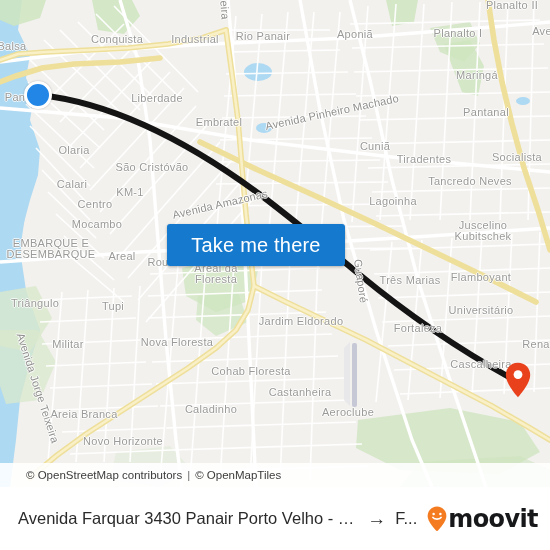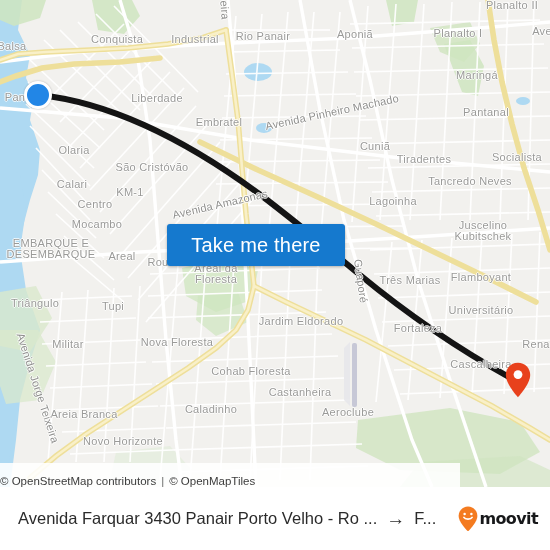--- a/index.html
+++ b/index.html
@@ -104,26 +104,26 @@
     display: flex;
     align-items: center;
     justify-content: center;
   }
 
   
   #attribution {
     position: absolute;
     left: 0;
     top: 463px;
-    width: 460px;
+    width: 550px;
     height: 24px;
     background: rgba(255,255,255,.88);
     display: flex;
-    align-items: flex-end;
-    padding-left: 0;
+    align-items: center;
+    padding-left: 26px;
     box-sizing: border-box;
     font-size: 11.5px;
     color: #3c3c3c;
     font-family: "Liberation Sans", sans-serif;
   }
   .attr-sep { margin: 0 5px; color: #6b6b6b; }
 
   
   #footer {
     position: absolute;
@@ -157,21 +157,21 @@
   #trip-dest { flex: 0 0 auto; }
 
   
   #moovit-logo {
     display: flex;
     align-items: center;
     flex: 0 0 auto;
     margin-left: 10px;
   }
   #moovit-wordmark {
-    font-size: 16px;
+    font-size: 24px;
     font-weight: bold;
     color: #17181a;
     letter-spacing: -0.6px;
     line-height: 1;
     margin-left: 1px;
     font-family: "DejaVu Sans", sans-serif;
   }
 </style>
 </head>
 <body>

